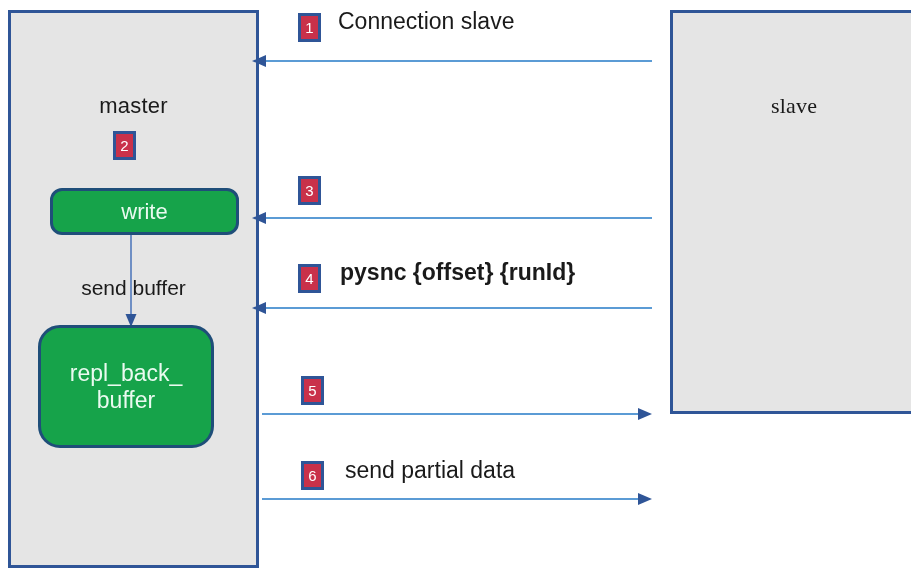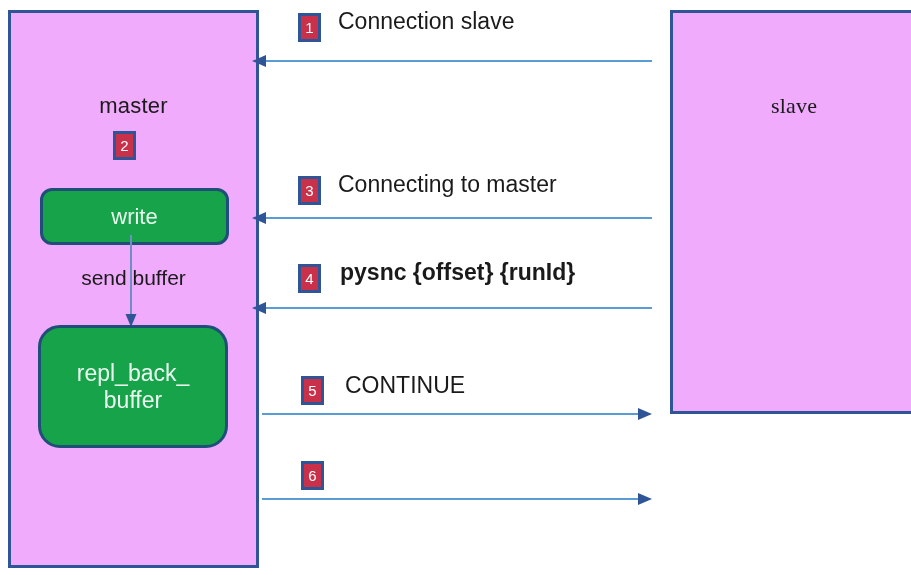--- a/index.html
+++ b/index.html
@@ -14,21 +14,21 @@
     position: relative;
     width: 911px;
     height: 575px;
     background: #ffffff;
     overflow: hidden;
   }
 
   
   .participant {
     position: absolute;
-    background: #f0abfc;
+    background: #e5e5e5;
     border: 3px solid #2f5597;
     box-sizing: border-box;
   }
   .participant-label {
     position: absolute;
     left: 0;
     right: 0;
     text-align: center;
     color: #1a1a1a;
     font-size: 22px;
@@ -60,47 +60,47 @@
     display: flex;
     align-items: center;
     justify-content: center;
     color: #eafaf0;
     font-size: 22px;
     text-align: center;
     line-height: 1.15;
     white-space: pre-line;
   }
   #write-box {
-    left: 40px;
+    left: 50px;
     top: 188px;
     width: 189px;
-    height: 57px;
+    height: 47px;
     border-radius: 12px;
   }
   #repl-box {
     left: 38px;
     top: 325px;
-    width: 190px;
+    width: 176px;
     height: 123px;
     border-radius: 22px;
     font-size: 23px;
   }
 
   
   #send-buffer-arrow {
     position: absolute;
     left: 124px;
     top: 235px;
     width: 14px;
     height: 92px;
   }
   #send-buffer-label {
     position: absolute;
     left: 8px;
-    top: 266px;
+    top: 276px;
     width: 251px;
     text-align: center;
     font-size: 21px;
     color: #1a1a1a;
   }
 
   
   .msg-arrow {
     position: absolute;
     height: 14px;
@@ -161,35 +161,34 @@
     <polygon points="0,7 14,1 14,13" fill="#2f5597"></polygon>
   </svg>
   <div class="badge" style="left:298px; top:13px;">1</div>
   <div class="msg-label" style="left:338px; top:8px;">Connection slave</div>
 
   <svg class="msg-arrow" style="left:252px; top:211px; width:400px;" viewBox="0 0 400 14" preserveAspectRatio="none">
     <line x1="14" y1="7" x2="400" y2="7" stroke="#5b9bd5" stroke-width="2"></line>
     <polygon points="0,7 14,1 14,13" fill="#2f5597"></polygon>
   </svg>
   <div class="badge" style="left:298px; top:176px;">3</div>
-  <div class="msg-label" style="left:338px; top:171px;">Connecting to master</div>
 
   <svg class="msg-arrow" style="left:252px; top:301px; width:400px;" viewBox="0 0 400 14" preserveAspectRatio="none">
     <line x1="14" y1="7" x2="400" y2="7" stroke="#5b9bd5" stroke-width="2"></line>
     <polygon points="0,7 14,1 14,13" fill="#2f5597"></polygon>
   </svg>
   <div class="badge" style="left:298px; top:264px;">4</div>
   <div class="msg-label" style="left:340px; top:259px;font-weight:bold;">pysnc {offset} {runId}</div>
 
   <svg class="msg-arrow" style="left:262px; top:407px; width:390px;" viewBox="0 0 390 14" preserveAspectRatio="none">
     <line x1="0" y1="7" x2="376" y2="7" stroke="#5b9bd5" stroke-width="2"></line>
     <polygon points="390,7 376,1 376,13" fill="#2f5597"></polygon>
   </svg>
   <div class="badge" style="left:301px; top:376px;">5</div>
-  <div class="msg-label" style="left:345px; top:372px;">CONTINUE</div>
 
   <svg class="msg-arrow" style="left:262px; top:492px; width:390px;" viewBox="0 0 390 14" preserveAspectRatio="none">
     <line x1="0" y1="7" x2="376" y2="7" stroke="#5b9bd5" stroke-width="2"></line>
     <polygon points="390,7 376,1 376,13" fill="#2f5597"></polygon>
   </svg>
   <div class="badge" style="left:301px; top:461px;">6</div>
+  <div class="msg-label" style="left:345px; top:457px;">send partial data</div>
 
 </div>
 
 </body></html>

